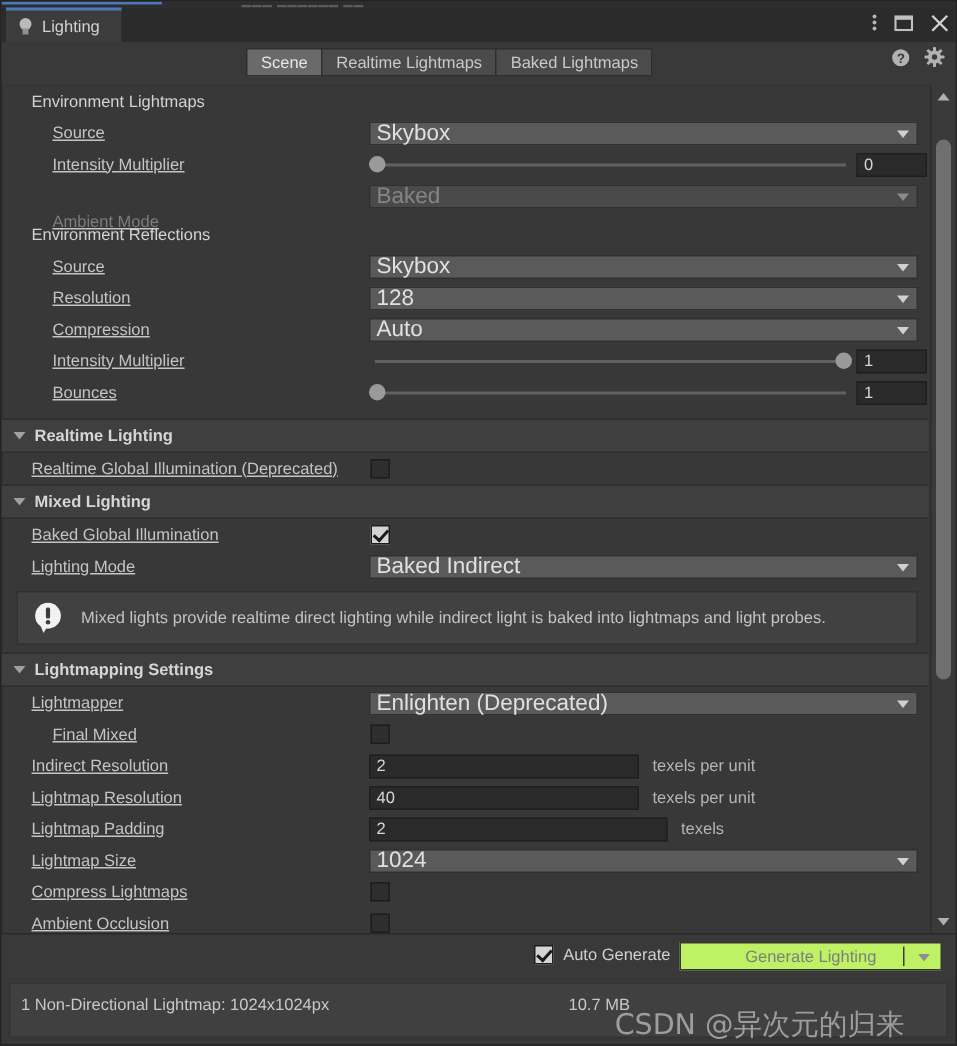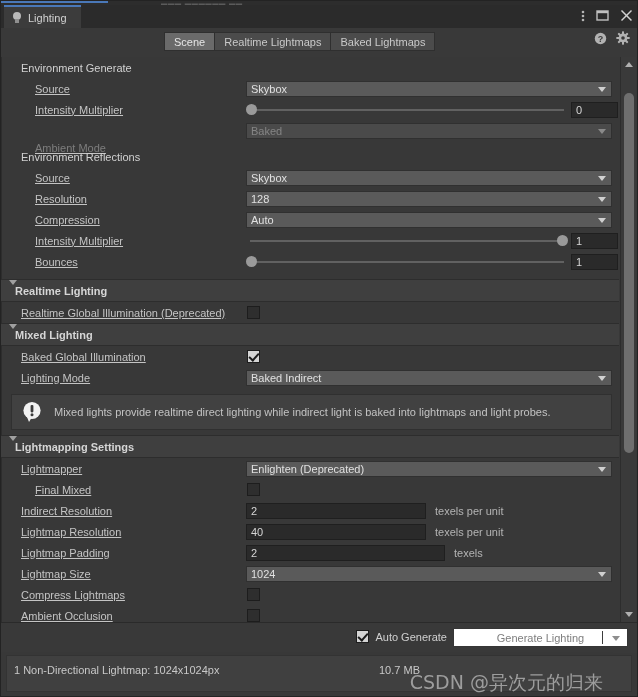--- a/index.html
+++ b/index.html
@@ -198,23 +198,23 @@
   }
 
   
   .sec-header {
     position: relative;
     height: 21px;
     background: #3f3f3f;
     border-top: 1px solid #2d2d2d;
     border-bottom: 1px solid #2d2d2d;
     display: flex;
+    align-items: center;
     padding-left: 8px;
     cursor: default;
-    flex-direction: column;
   }
   .sec-header .sec-text {
     font-size: 11px;
     font-weight: bold;
     color: #d6d6d6;
     margin-left: 6px;
   }
   .tri {
     width: 0; height: 0;
     border-left: 4.5px solid transparent;
@@ -234,21 +234,21 @@
 
   .dropdown {
     width: 366px;
     height: 16px;
     background: #5a5a5a;
     border: 1px solid #303030;
     box-sizing: border-box;
     display: flex;
     align-items: center;
     padding: 0 4px;
-    font-size: 11px;
+    font-size: 15px;
     color: #e0e0e0;
     position: relative;
     cursor: default;
   }
   .dropdown.dim { background: #4a4a4a; color: #858585; }
   .dropdown .dd-arrow {
     position: absolute;
     right: 5px; top: 50%;
     margin-top: -2px;
     width: 0; height: 0;
@@ -393,21 +393,21 @@
     right: 190px; top: 7px;
     display: flex;
     align-items: flex-end;
     gap: 6px;
   }
   .autogen .ag-label { font-size: 11px; color: #d0d0d0; }
   .genbtn {
     position: absolute;
     right: 9px; top: 5px;
     width: 175px; height: 19px;
-    background: #ffffff;
+    background: #bef264;
     border: 1px solid #363636;
     box-sizing: border-box;
     display: flex;
     align-items: center;
     justify-content: center;
     font-size: 11px;
     color: #7e7e7e;
     position: absolute;
     cursor: default;
   }
@@ -530,21 +530,21 @@
           <circle cx="7" cy="7" r="4.4"></circle>
         </g>
         <circle cx="7" cy="7" r="1.8" fill="#3a3a3a"></circle>
       </svg>
     </span>
   </div>
 
   <div class="body-area">
     <div class="content">
 
-      <div class="group-title">Environment Generate</div>
+      <div class="group-title">Environment Lightmaps</div>
 
       <div class="row h21">
         <span class="label indent">Source</span>
         <span class="fieldcol">
           <span class="dropdown">
             <span>Skybox</span>
             <span class="dd-arrow"></span>
           </span>
         </span>
       </div>

